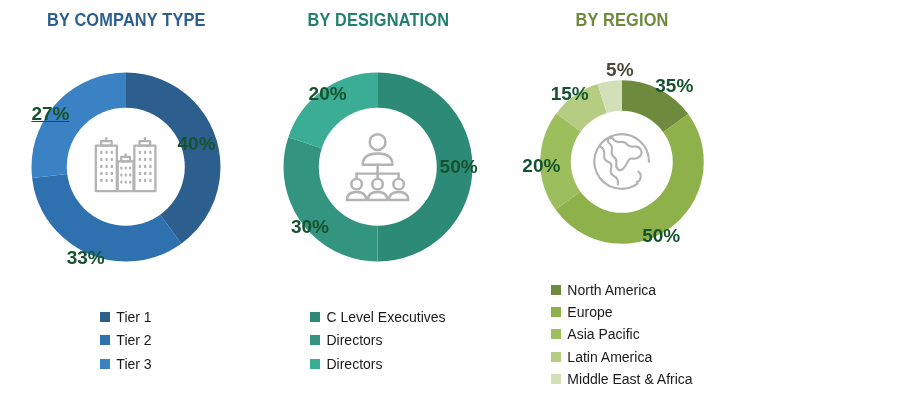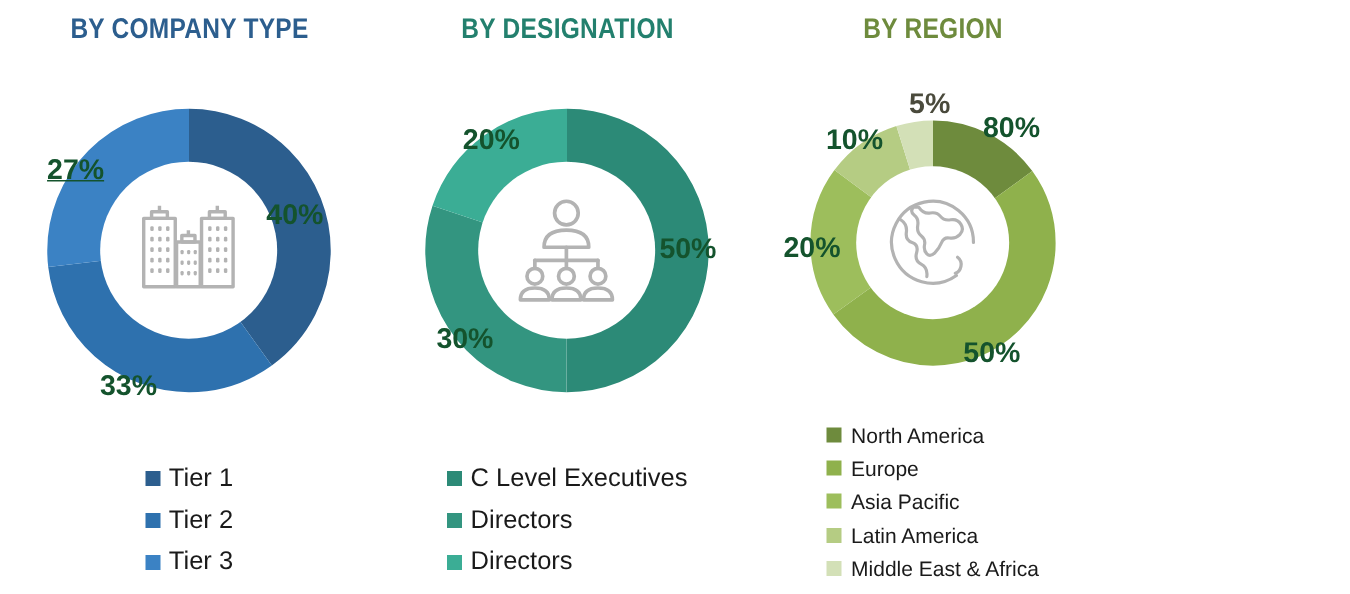--- a/index.html
+++ b/index.html
@@ -76,21 +76,21 @@
     margin-top: 14px;
     display: flex;
     flex-direction: column;
     gap: 3px;
   }
   .legend-region { gap: 4px; margin-top: 10px; }
   .legend-row {
     display: flex;
     align-items: center;
     gap: 6px;
-    font-size: 17px;
+    font-size: 14px;
     color: #1a1a1a;
     line-height: 1.45;
   }
   .legend-region .legend-row { font-size: 14px; line-height: 1.3; }
   .swatch {
     width: 10px; height: 10px;
     flex: 0 0 10px;
     display: inline-block;
   }
   .legend-label { white-space: nowrap; }
@@ -264,24 +264,24 @@
         <svg viewBox="0 0 100 100">
           <g fill="none" stroke="#b3b3b3" stroke-width="2.8" stroke-linecap="round" stroke-linejoin="round">
             <path d="M86 50 a36 36 0 1 0 -15 29"></path>
             <path d="M22 30 q6 4 5 11 q-1 7 5 9 q6 2 4 9 q-2 7 4 10 q6 3 5 11"></path>
             <path d="M38 19 q4 6 10 5 q6 -1 9 3 q3 4 9 3 q6 -1 9 4 q3 5 -1 9 q-4 4 -9 3 q-5 -1 -7 4 q-2 5 -6 9 q-4 4 -7 1 q-3 -3 -2 -8 q1 -5 -3 -8 q-4 -3 -3 -9 q1 -6 -3 -9 q-4 -3 -1 -7 z"></path>
             <path d="M72 63 q4 3 3 8 q-1 5 -5 6"></path>
           </g>
         </svg>
       </div>
 
-      <div class="slice-label" style="left:74%; top:15%;">80%</div>
+      <div class="slice-label" style="left:74%; top:15%;">35%</div>
       <div class="slice-label" style="left:68%; top:84%;">50%</div>
       <div class="slice-label" style="left:13%; top:52%;">20%</div>
-      <div class="slice-label" style="left:26%; top:19%;">10%</div>
+      <div class="slice-label" style="left:26%; top:19%;">15%</div>
       <div class="slice-label dark" style="left:49%; top:8%;">5%</div>
     </div>
 
     <div class="legend legend-region">
       <div class="legend-row">
         <span class="swatch" style="background:#6E8B3D"></span>
         <span class="legend-label">North America</span>
       </div>
       <div class="legend-row">
         <span class="swatch" style="background:#8FB14C"></span>

